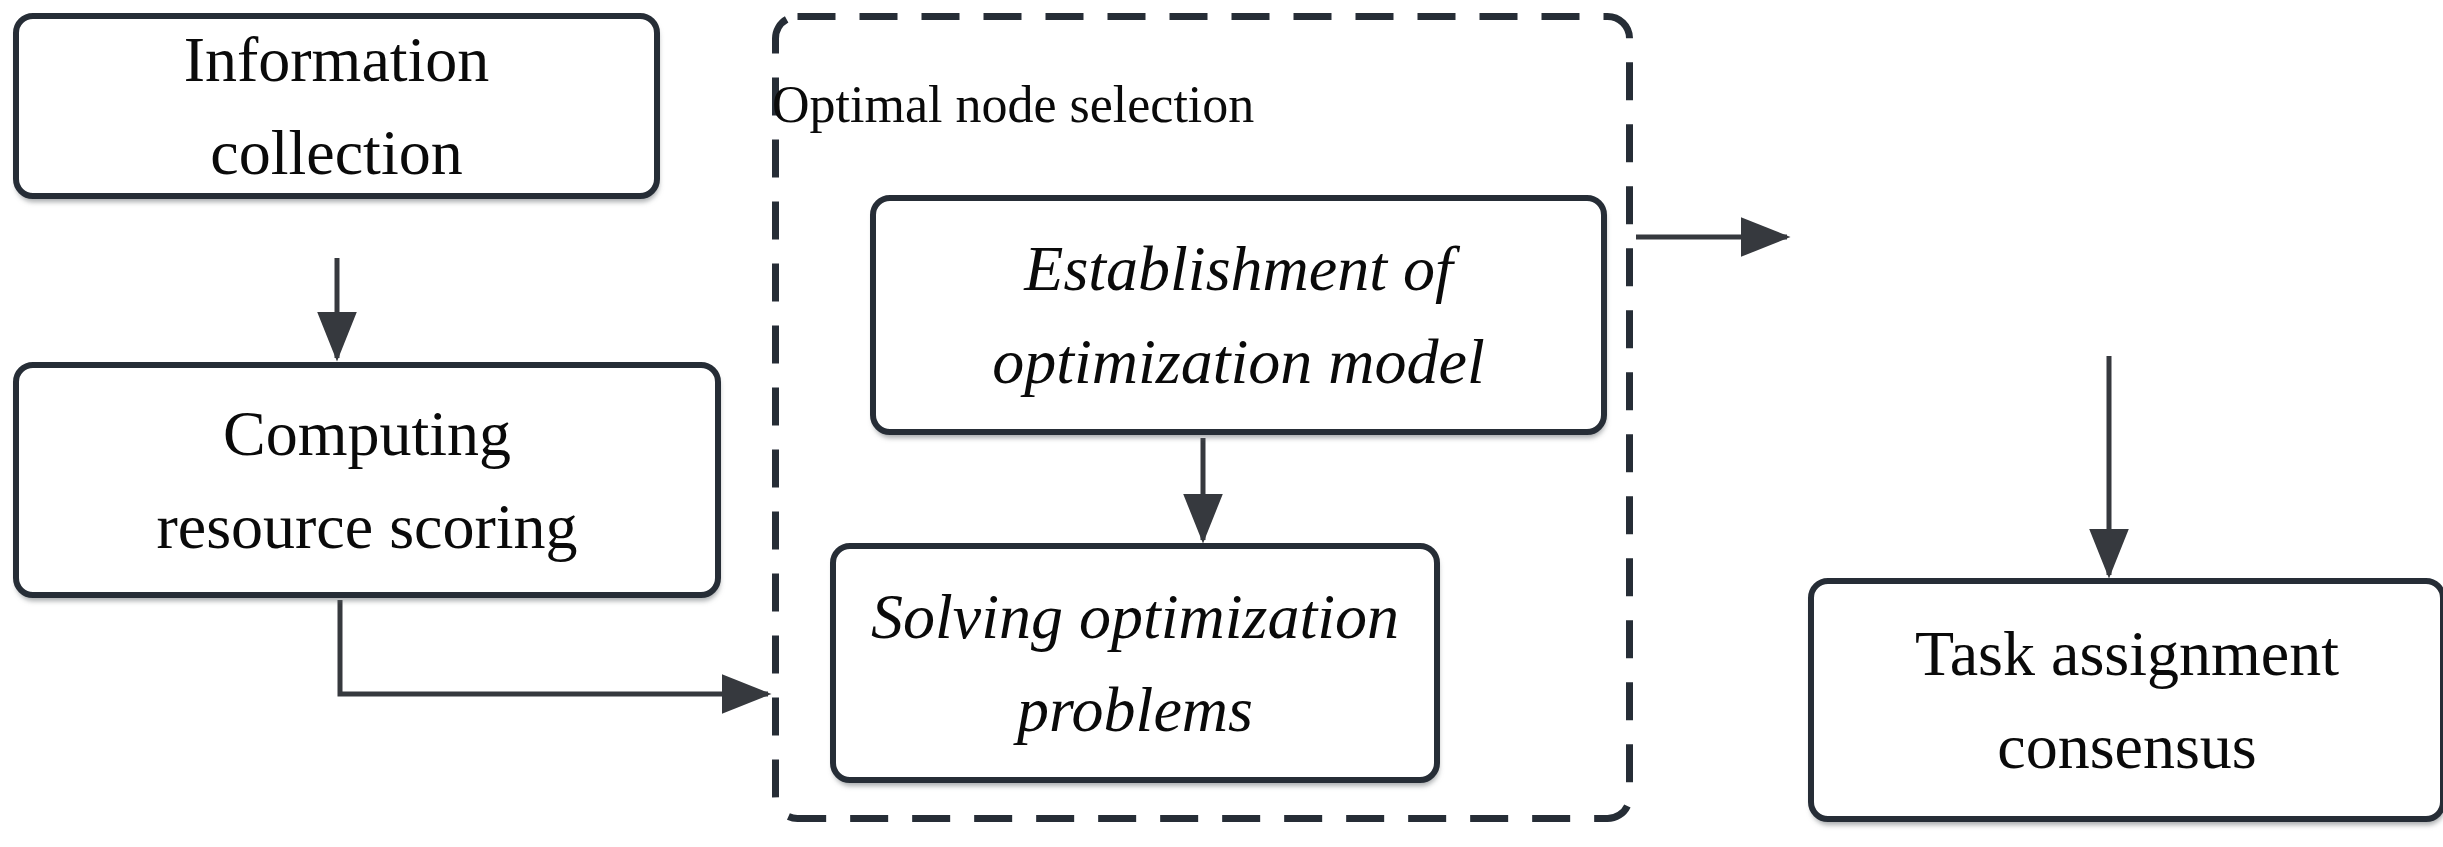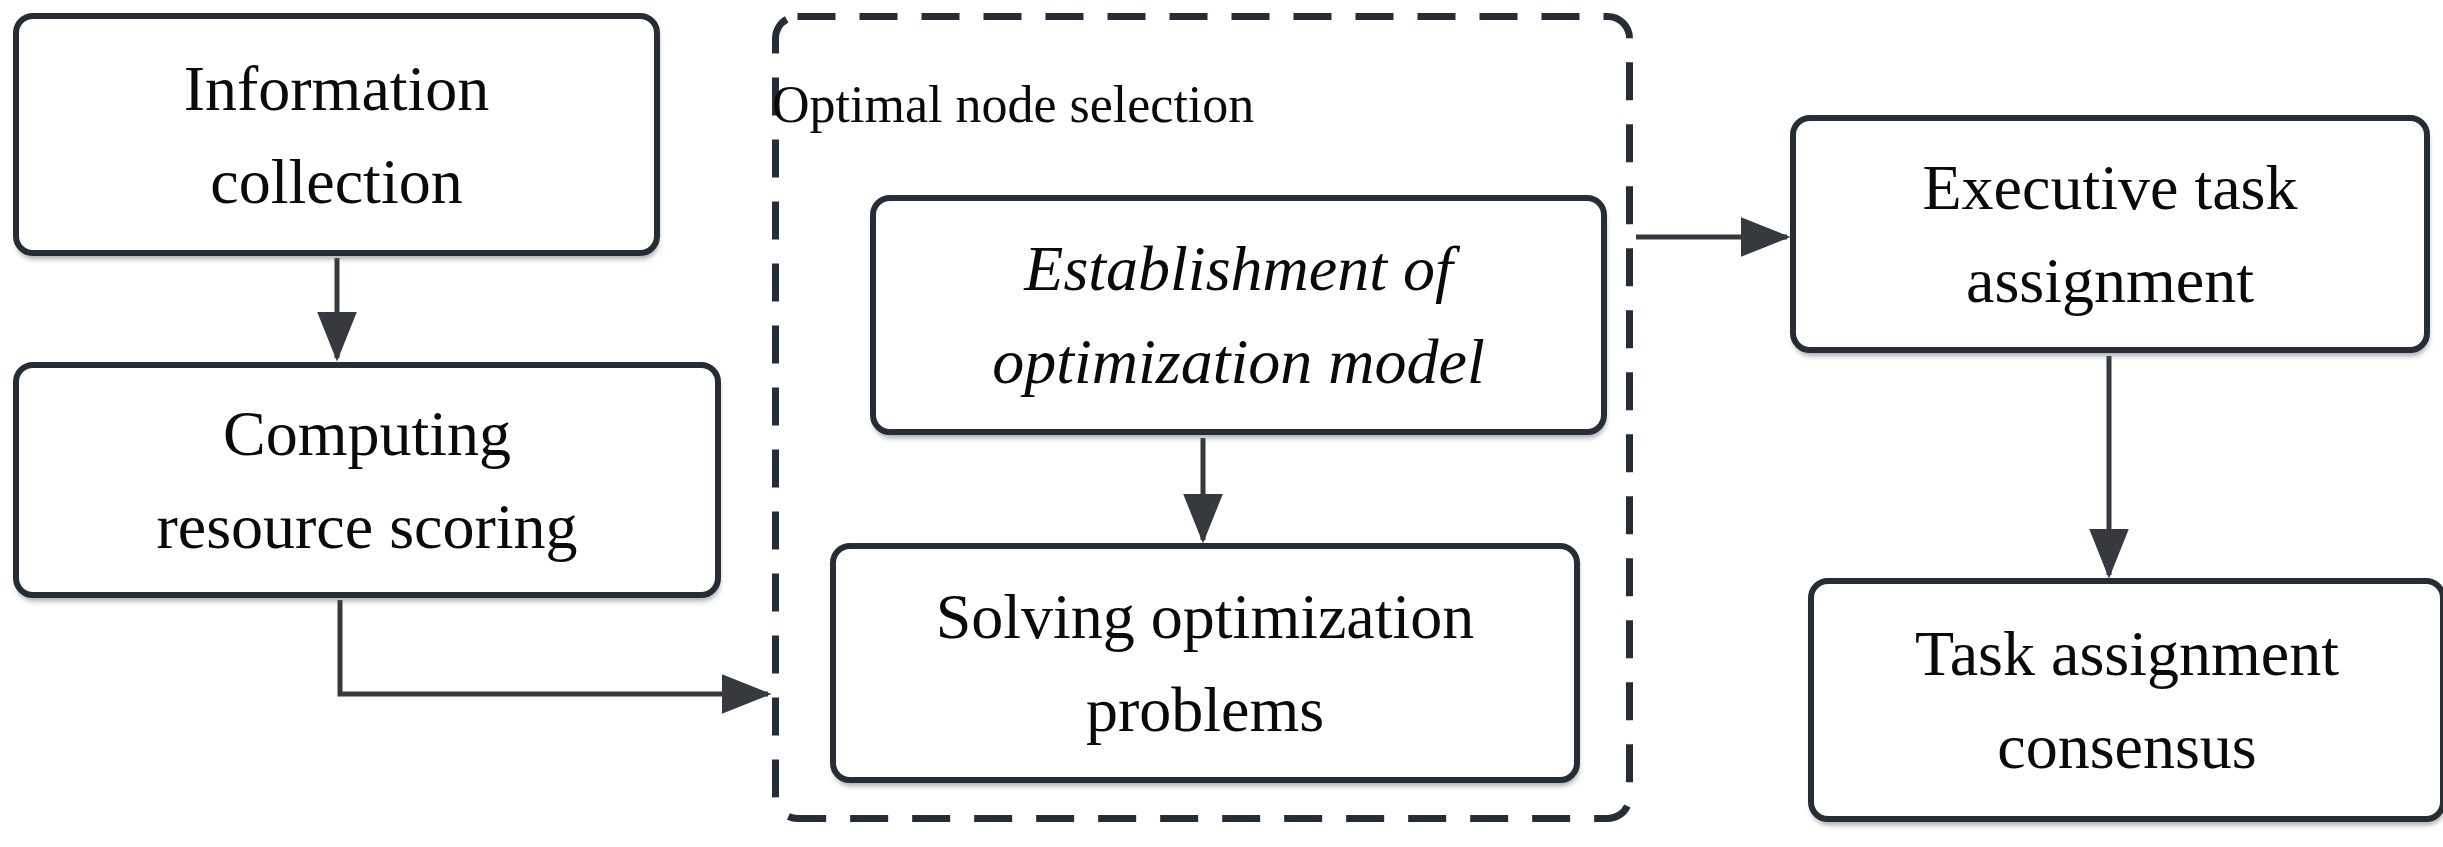--- a/index.html
+++ b/index.html
@@ -37,24 +37,24 @@
     position:absolute;
     left:772px;top:57px;width:861px;
     text-align:left;
     font-size:52px;line-height:96px;
     white-space:nowrap;
   }
   .edge{stroke:var(--arrow);stroke-width:5;fill:none;}
   .dashed-rect{stroke:var(--border);stroke-width:7;fill:none;stroke-dasharray:38 24;}
   .arrowhead{fill:var(--arrow);}
   
-  #node-info         {left:13px;  top:13px;  width:647px; height:243px;}
+  #node-info         {left:13px;  top:13px;  width:647px; height:186px;}
   #node-computing    {left:13px;  top:362px; width:708px; height:236px;}
   #node-establish    {left:870px; top:195px; width:737px; height:240px;font-style:italic;}
-  #node-solving      {left:830px; top:543px; width:750px; height:240px;}
+  #node-solving      {left:830px; top:543px; width:610px; height:240px;font-style:italic;}
   #node-executive    {left:1790px;top:115px; width:640px; height:238px;}
   #node-consensus    {left:1792px;top:578px; width:638px; height:244px;margin-left:16px;}
 </style>
 </head>
 <body>
 
 <div class="canvas">
 
   <svg class="edges-layer" width="2443" height="847" viewBox="0 0 2443 847" xmlns="http://www.w3.org/2000/svg">
     <defs>
@@ -79,19 +79,17 @@
 
   <div class="node" id="node-computing">Computing
 resource scoring</div>
 
   <div class="node" id="node-establish">Establishment of
 optimization model</div>
 
   <div class="node" id="node-solving">Solving optimization
 problems</div>
 
-  <div class="node" id="node-executive">Executive task
-assignment</div>
 
   <div class="node" id="node-consensus">Task assignment
 consensus</div>
 
 </div>
 
 </body></html>

